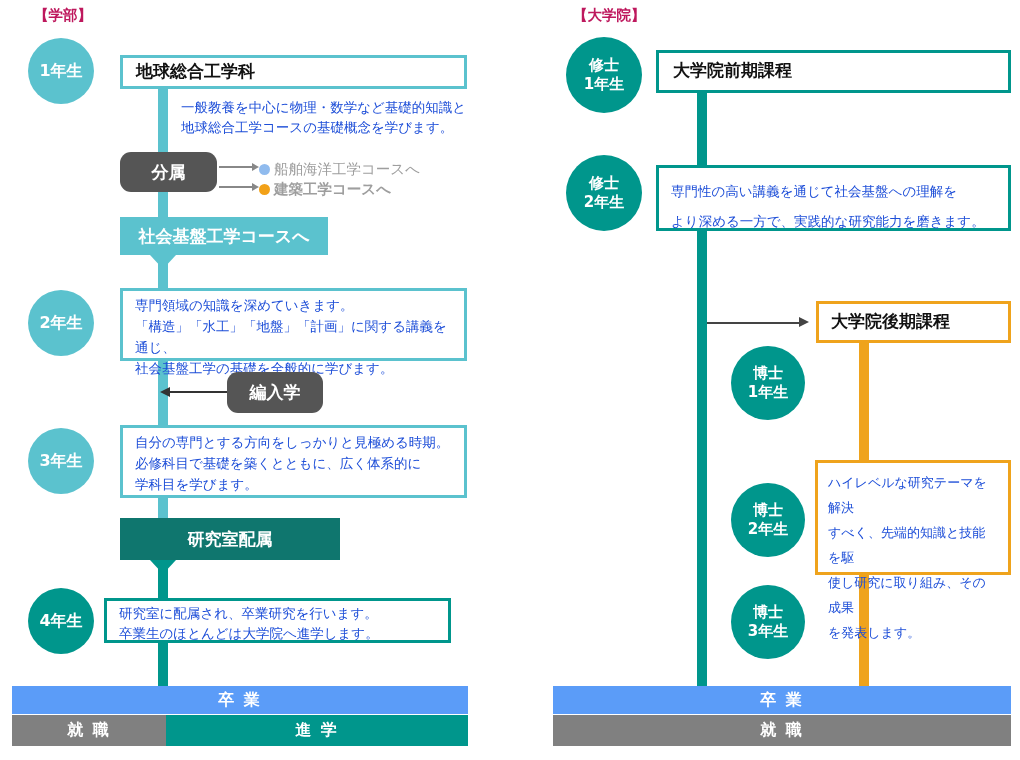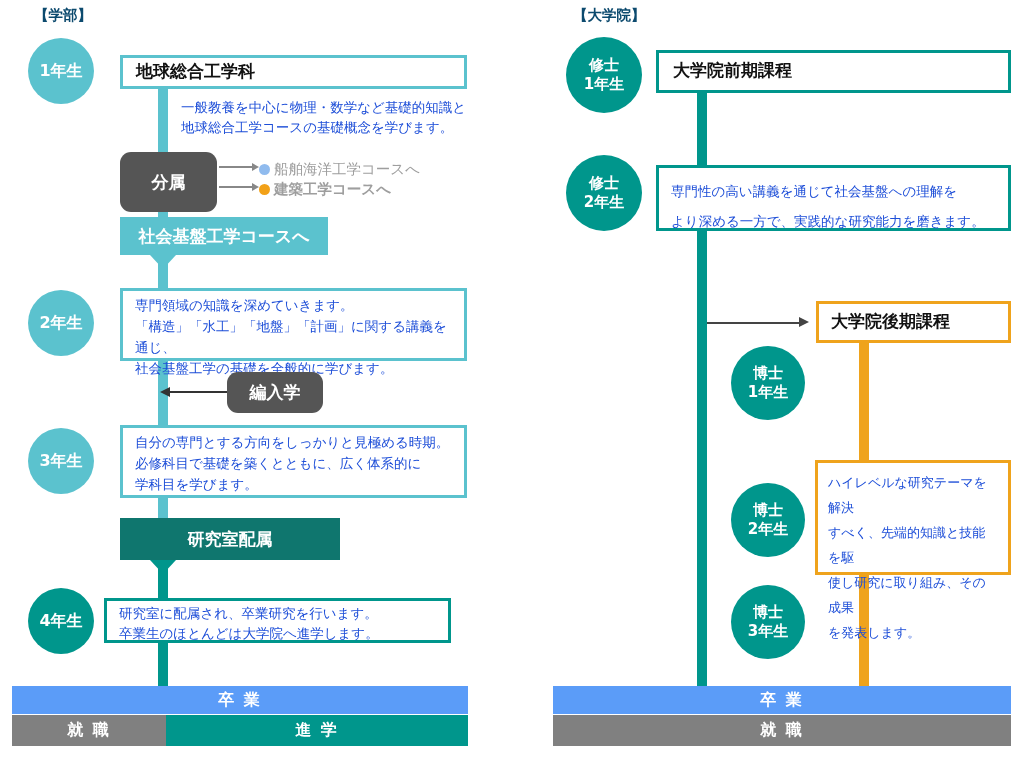--- a/index.html
+++ b/index.html
@@ -1,20 +1,20 @@
 <!DOCTYPE html>
 <html><head>
 <meta charset="utf-8">
 <style>
   * { margin:0; padding:0; box-sizing:border-box; }
   html,body { background:#ffffff; }
   body { font-family:"DejaVu Sans","Liberation Sans",sans-serif; color:#1c1c1c; }
   #stage { position:relative; width:1020px; height:760px; background:#ffffff; overflow:hidden; }
 
-  .hdr { position:absolute; font-size:14.5px; font-weight:bold; color:#0c4a6e; }
+  .hdr { position:absolute; font-size:14.5px; font-weight:bold; color:#be185d; }
 
   
   .vline { position:absolute; width:10px; }
   .v-light { background:#5BC2CE; }
   .v-dark  { background:#00968C; }
   .v-orange{ background:#EFA31C; }
 
   
   .yc { position:absolute; border-radius:50%; display:flex; flex-direction:column;
         align-items:center; justify-content:center; color:#fff; font-weight:bold; }
@@ -78,21 +78,21 @@
 
   <div class="yc yc-light yc-u" style="left:28px; top:38px;">
     <span>1年生</span>
   </div>
   <div class="obox" style="left:120px; top:55px; width:347px; height:34px;">
     <div class="title" style="padding:2px 0 0 13px;">地球総合工学科</div>
   </div>
   <div class="desc" style="position:absolute; left:181px; top:97px; line-height:20px;">一般教養を中心に物理・数学など基礎的知識と
 地球総合工学コースの基礎概念を学びます。</div>
 
-  <div class="gbox" style="left:120px; top:152px; width:97px; height:60px;">
+  <div class="gbox" style="left:120px; top:152px; width:97px; height:40px;">
     <span>分属</span>
   </div>
   <div class="hline" style="left:219px; top:166px; width:34px; background:#888; height:1.5px;"></div>
   <div class="ah ah-right-gray" style="left:252px; top:163px;"></div>
   <div class="hline" style="left:219px; top:186px; width:34px; background:#888; height:1.5px;"></div>
   <div class="ah ah-right-gray" style="left:252px; top:183px;"></div>
   <div class="blink" style="left:259px; top:160px;">
     <span class="dot dot-ship"></span>
     <span>船舶海洋工学コースへ</span>
   </div>

